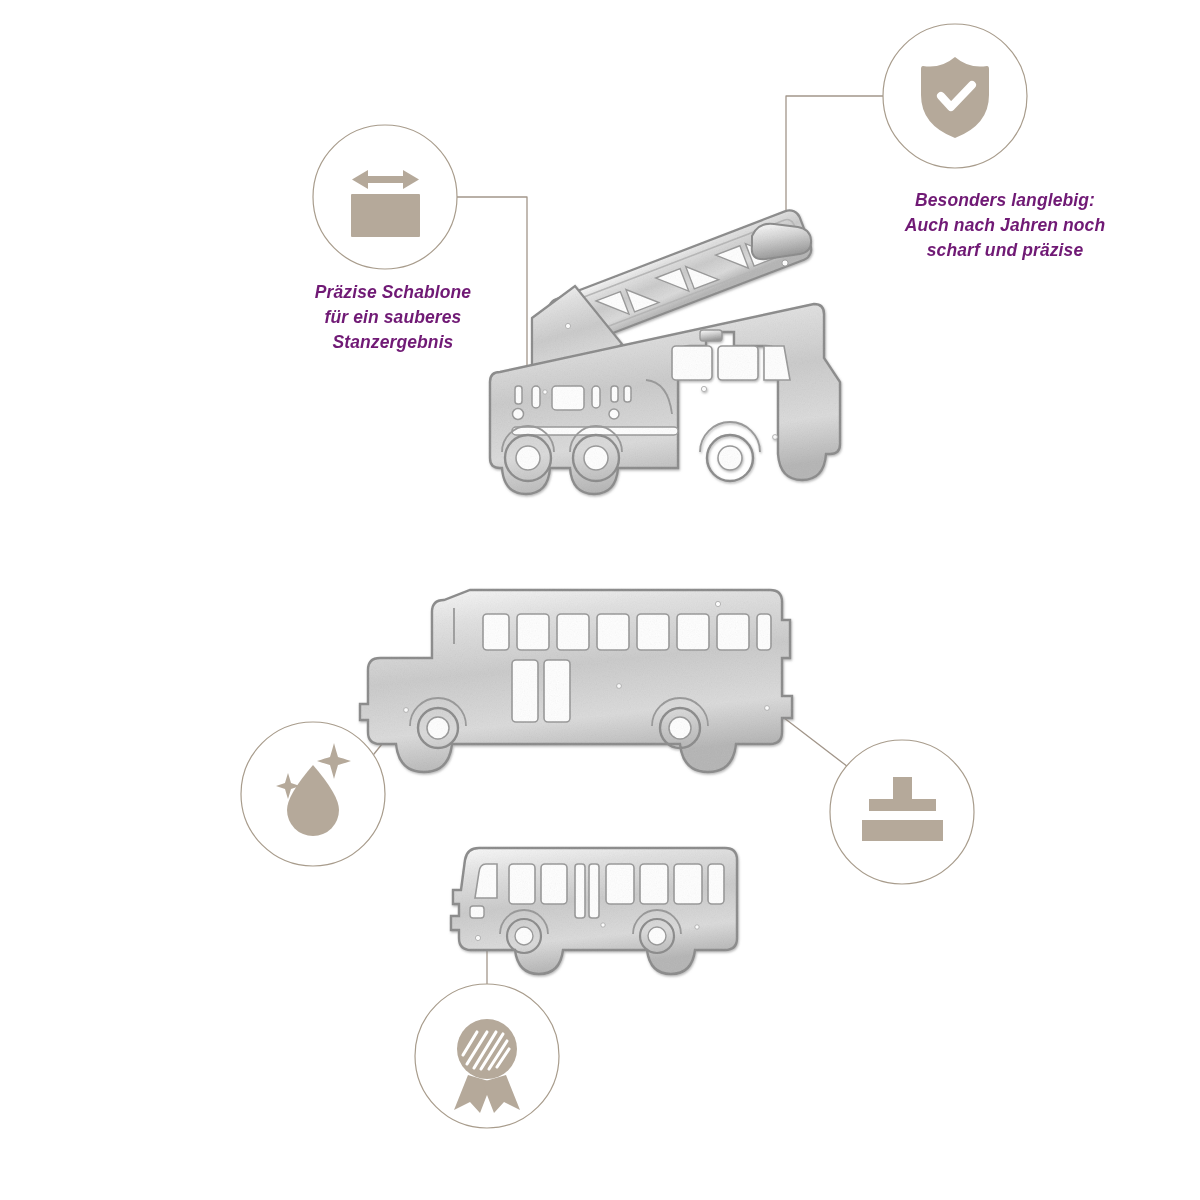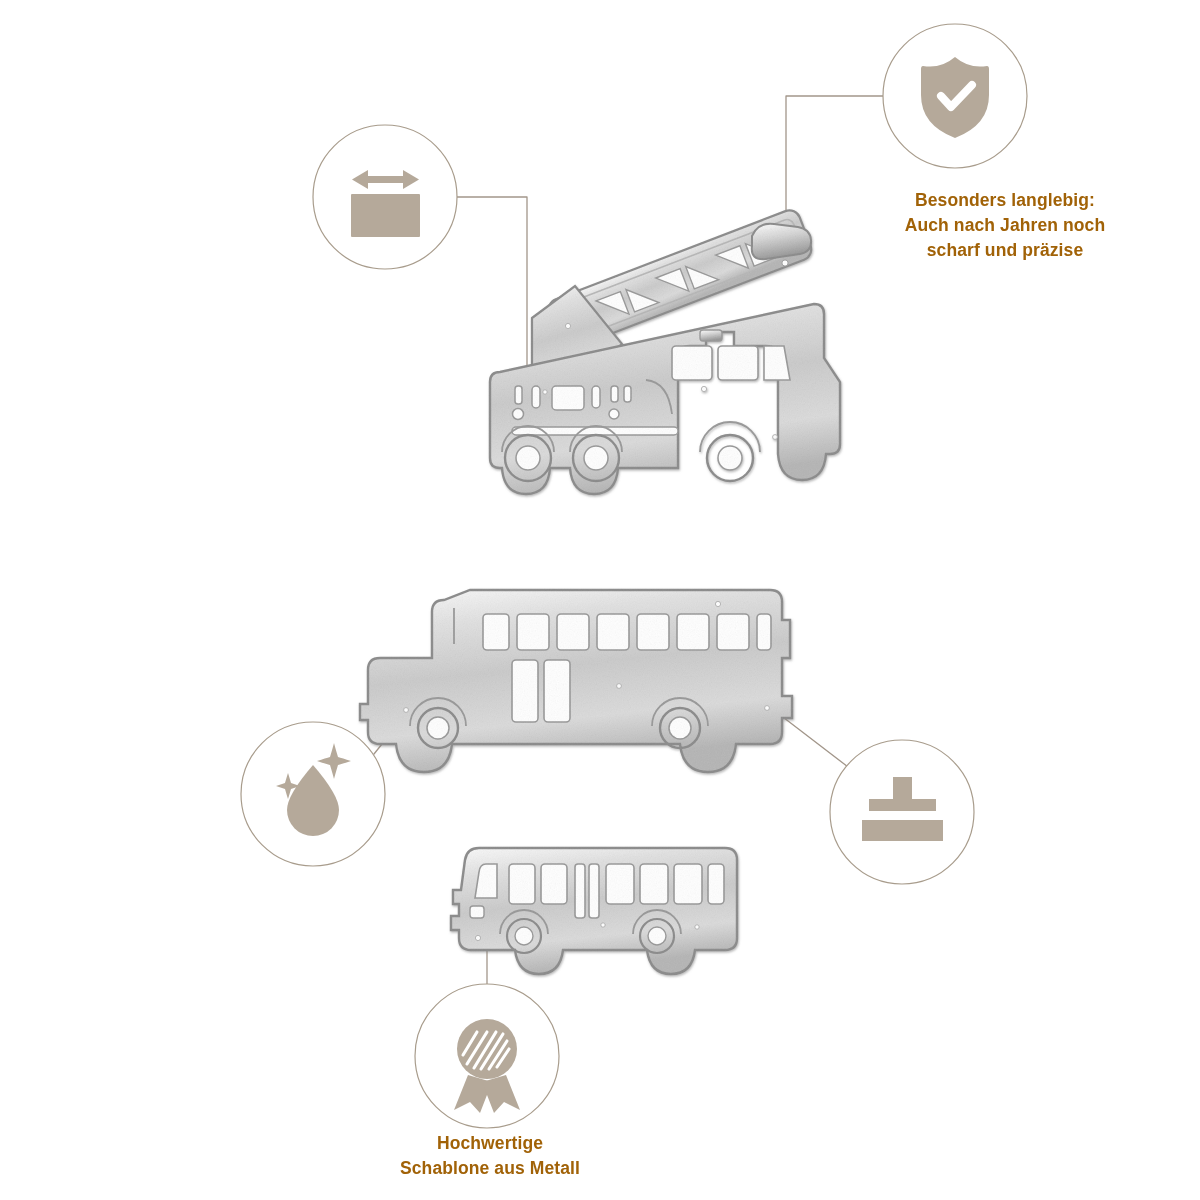--- a/index.html
+++ b/index.html
@@ -8,26 +8,27 @@
     font-family:"Liberation Sans","DejaVu Sans",sans-serif;
     background:#ffffff;
   }
   #stage{position:absolute;inset:0;width:1200px;height:1200px;}
   .layer{position:absolute;left:0;top:0;width:1200px;height:1200px;}
   svg.layer{overflow:visible;}
 
   .callout-text{
     position:absolute;
     text-align:center;
-    color:#a16207;
+    color:#701a75;
     font-size:17.5px;
     line-height:1.42;
     font-weight:600;
     letter-spacing:.1px;
     white-space:pre-line;
+    font-style:italic;
   }
   .ct-precise   {left:238px;  top:280px;  width:310px;}
   .ct-durable   {left:855px;  top:188px;  width:300px;}
   .ct-sharp     {left:173px;  top:878px;  width:300px;}
   .ct-machines  {left:805px;  top:898px;  width:290px;}
   .ct-metal     {left:345px;  top:1131px; width:290px;}
 </style>
 </head>
 <body>
 
@@ -337,23 +338,24 @@
           <path d="M474 1068 L496 1032"></path>
           <path d="M481 1069 L503 1034"></path>
           <path d="M489 1069 L507 1041"></path>
           <path d="M497 1067 L509 1049"></path>
           <path d="M463 1055 L477 1032"></path>
         </g>
       </g>
     </g>
   </svg>
 
+  <div class="callout-text ct-precise">Präzise Schablone
+für ein sauberes
+Stanzergebnis</div>
 
   <div class="callout-text ct-durable">Besonders langlebig:
 Auch nach Jahren noch
 scharf und präzise</div>
 
 
 
-  <div class="callout-text ct-metal">Hochwertige
-Schablone aus Metall</div>
 
 </div>
 
 </body></html>

